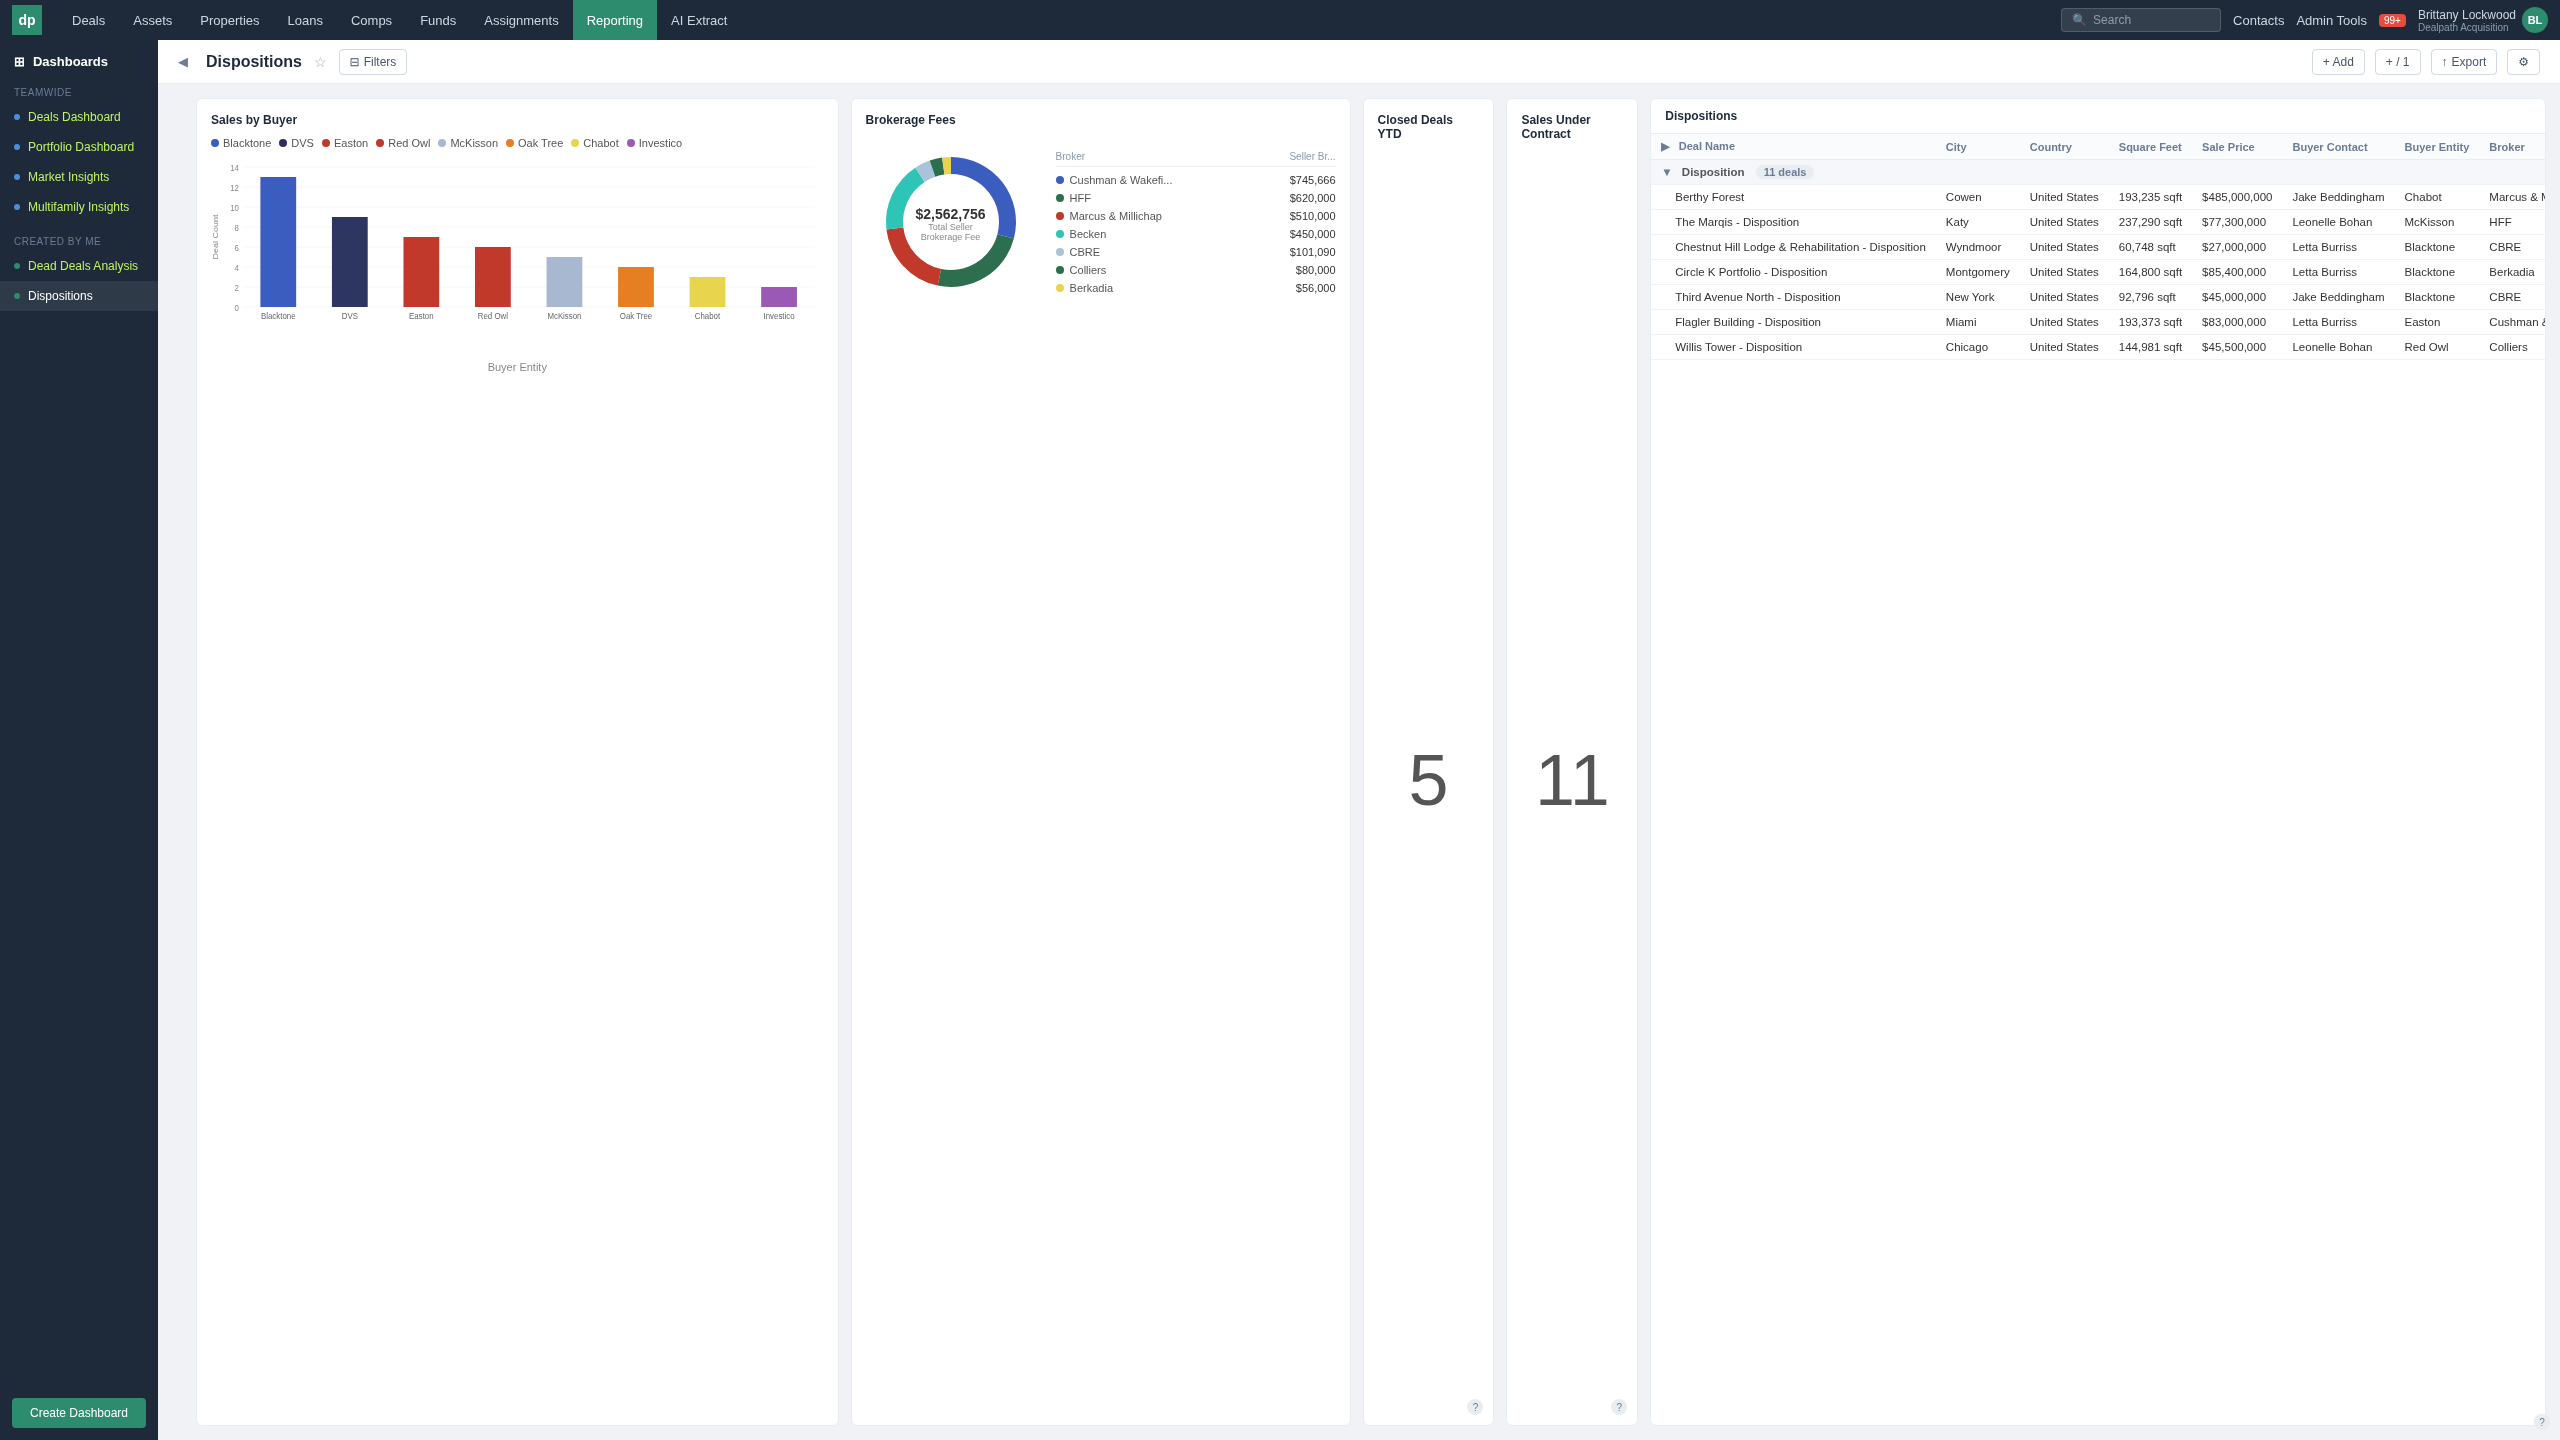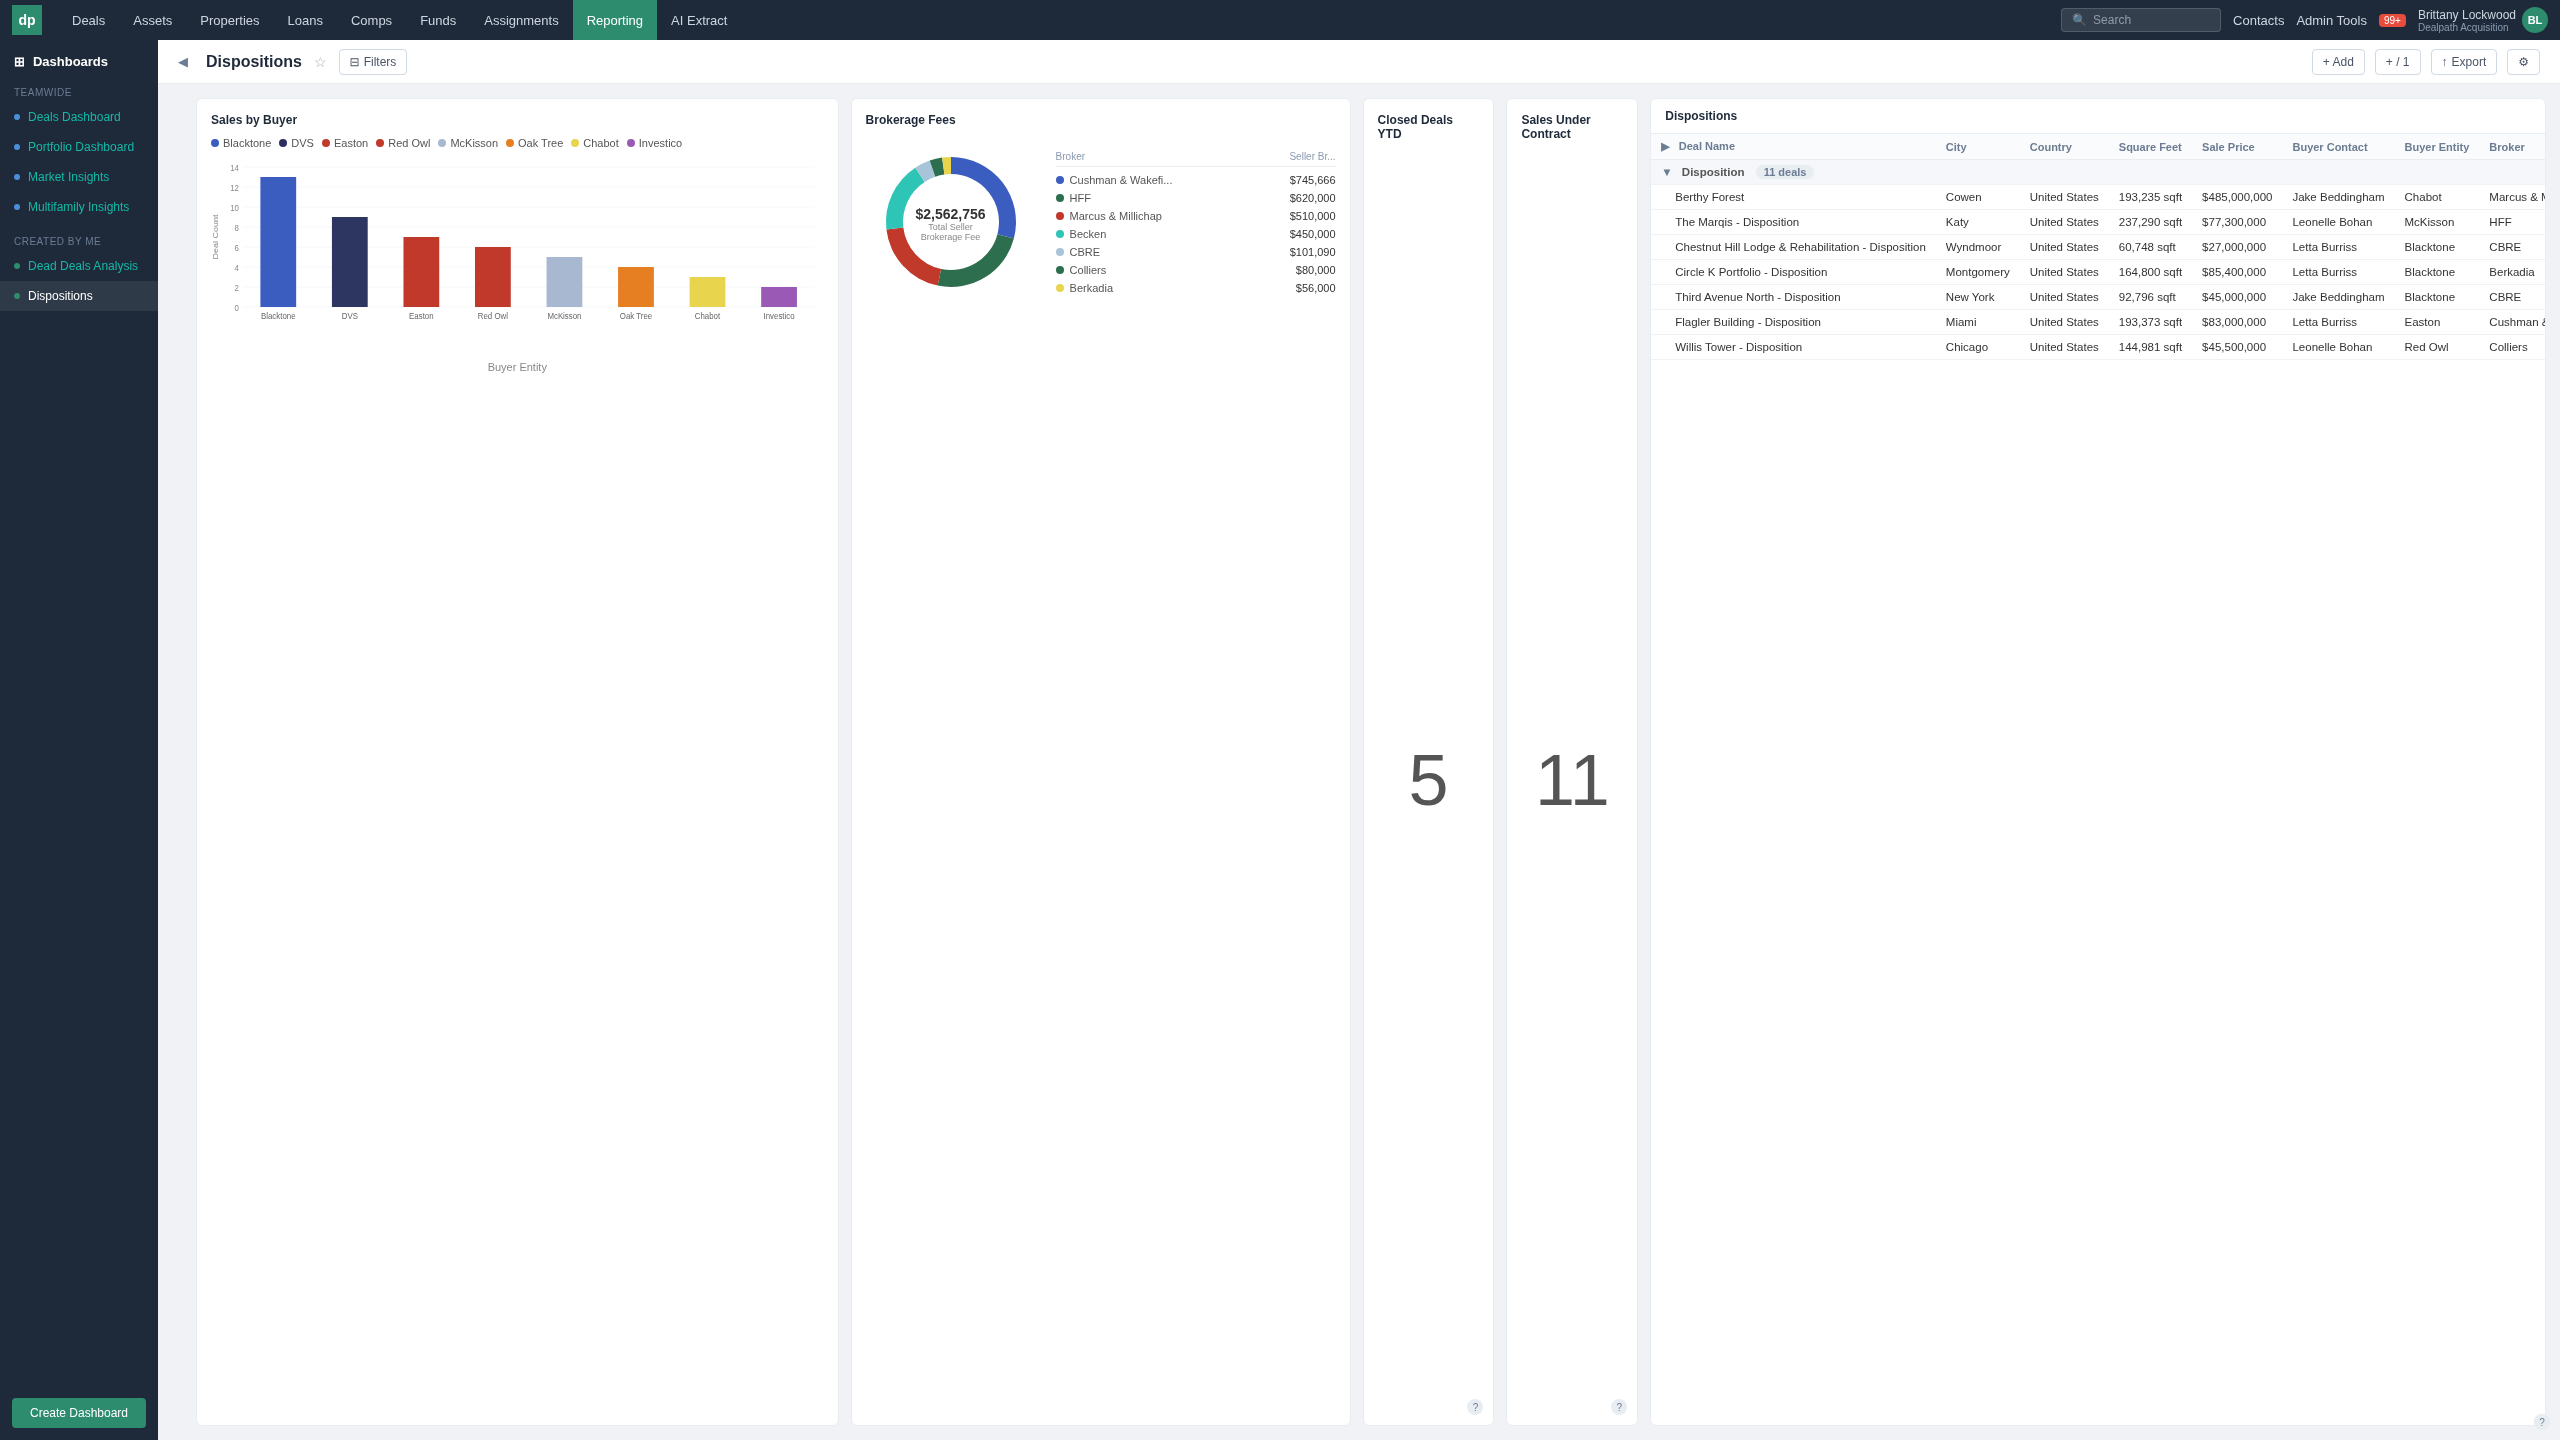--- a/index.html
+++ b/index.html
@@ -21,21 +21,21 @@
     .avatar { width: 26px; height: 26px; border-radius: 50%; background: #2d8c6e; color: white; display: flex; align-items: center; justify-content: center; font-size: 11px; font-weight: bold; }
     .user-name { font-size: 12px; color: #cdd6e0; }
     .user-sub { font-size: 10px; color: #8a9bb0; }
 
     
     .main-layout { display: flex; flex: 1; overflow: hidden; }
 
     
     .sidebar { width: 158px; background: #1e2a3a; color: #cdd6e0; display: flex; flex-direction: column; flex-shrink: 0; overflow-y: auto; }
     .sidebar-section-label { font-size: 10px; color: #6b7c93; text-transform: uppercase; padding: 14px 14px 4px; letter-spacing: 0.5px; }
-    .sidebar-item { display: flex; align-items: center; gap: 8px; padding: 8px 14px; cursor: pointer; font-size: 12px; color: #14b8a6; position: relative; }
+    .sidebar-item { display: flex; align-items: center; gap: 8px; padding: 8px 14px; cursor: pointer; font-size: 12px; color: #bef264; position: relative; }
     .sidebar-item.active { background: rgba(255,255,255,0.08); color: white; }
     .sidebar-item .dot { width: 6px; height: 6px; border-radius: 50%; flex-shrink: 0; }
     .sidebar-item .dot.blue { background: #4a90d9; }
     .sidebar-item .dot.teal { background: #2d8c6e; }
     .sidebar-bottom { margin-top: auto; padding: 12px; }
     .create-dashboard-btn { background: #2d8c6e; color: white; border: none; border-radius: 4px; padding: 8px 12px; width: 100%; cursor: pointer; font-size: 12px; }
 
     
     .content { flex: 1; display: flex; flex-direction: column; overflow: hidden; }
 

